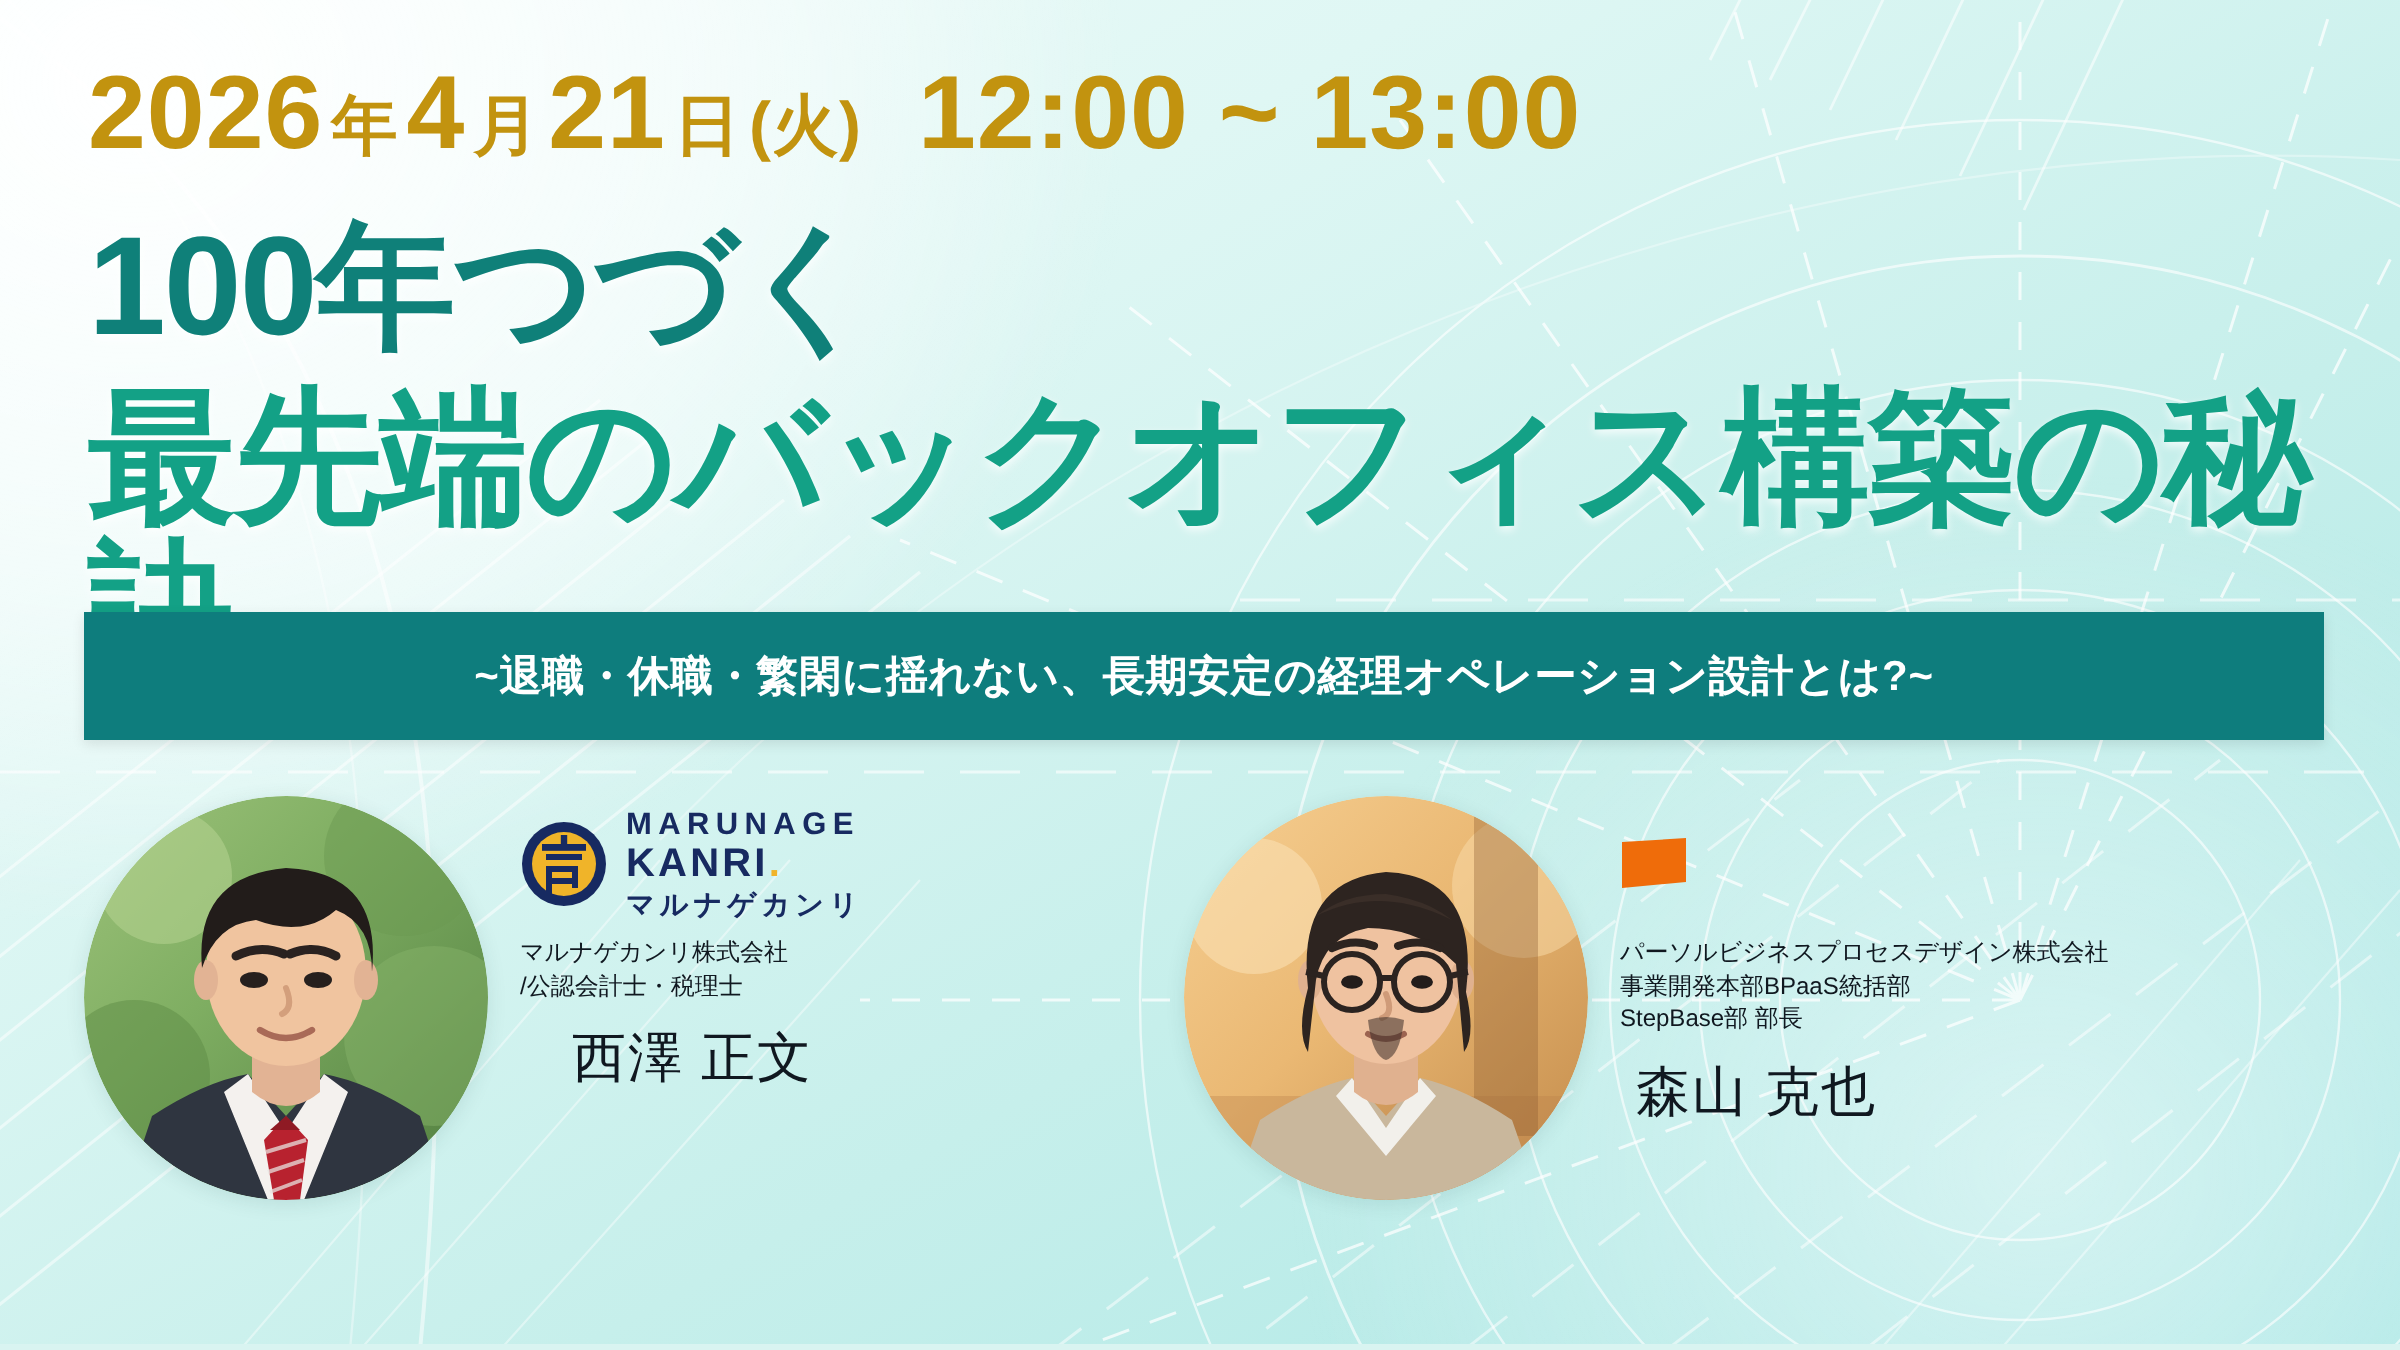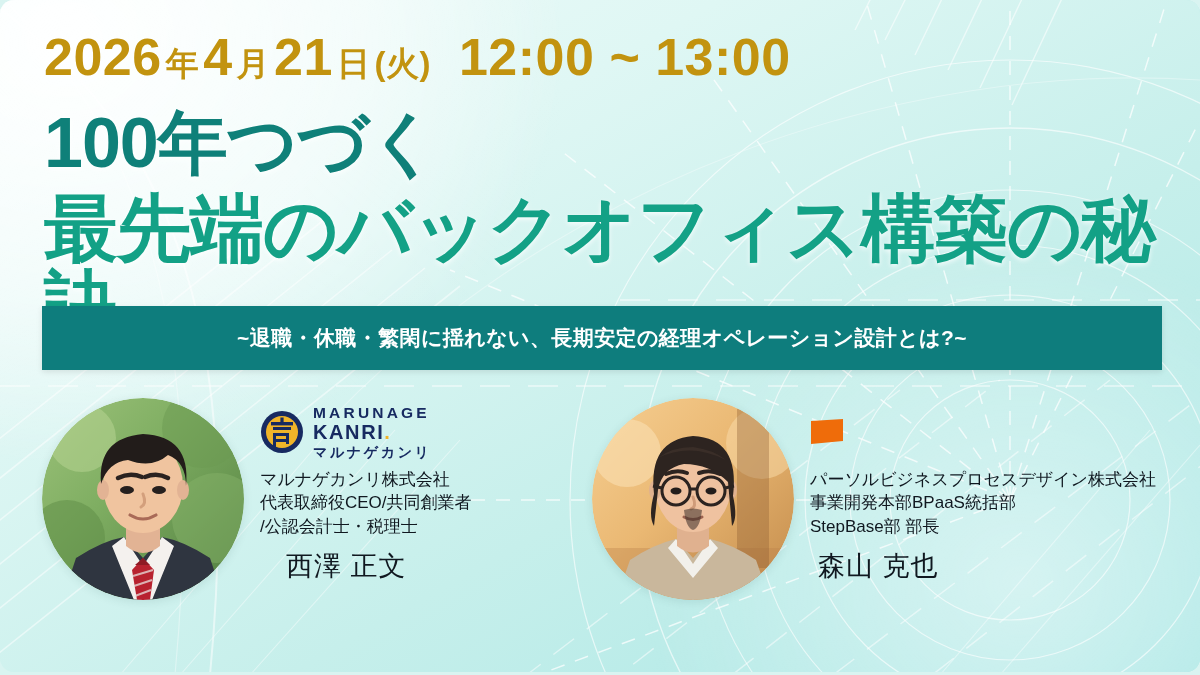--- a/index.html
+++ b/index.html
@@ -5,21 +5,20 @@
   html,body{margin:0;padding:0;}
   body{
     width:1200px;height:675px;overflow:hidden;
     font-family:"Liberation Sans","DejaVu Sans",sans-serif;
     background:#d9f4f1;
   }
   #poster{
     position:relative;width:1200px;height:672px;overflow:hidden;
     background:
       linear-gradient(135deg,#eefbf9 0%,#e2f7f4 18%,#cdf0ec 45%,#b8ece9 70%,#abe8e6 100%);
-    border-radius: 14px;
   }
 
   
   .bg-layer{position:absolute;inset:0;pointer-events:none;}
   .bg-svg{position:absolute;inset:0;width:1200px;height:675px;}
 
   
   .glow-tl{
     position:absolute;left:-260px;top:-300px;width:820px;height:760px;
     background:radial-gradient(ellipse at 40% 45%, rgba(255,255,255,.95) 0%, rgba(255,255,255,.55) 42%, rgba(255,255,255,0) 72%);
@@ -86,21 +85,21 @@
   .mk-text{margin-left:9px;line-height:1;}
   .mk-l1{font-size:15.5px;font-weight:700;color:#172a61;letter-spacing:3.2px;}
   .mk-l2{font-size:20px;font-weight:900;color:#172a61;letter-spacing:1.6px;margin-top:2px;}
   .mk-dot{color:#f0b429;}
   .mk-l3{font-size:14px;font-weight:800;color:#172a61;letter-spacing:2.6px;margin-top:3px;}
 
   .sb-mark{width:34px;height:26px;flex:0 0 auto;}
   .sb-text{margin-left:12px;font-size:38px;font-weight:600;color:#0b0b0b;letter-spacing:-.5px;line-height:1;}
 
   .org{margin-top:8px;}
-  .org-line{font-size:17px;color:#101820;line-height:1.38;white-space:nowrap;}
+  .org-line{font-size:12px;color:#101820;line-height:1.38;white-space:nowrap;}
   .person{font-size:27px;font-weight:400;color:#101820;margin-top:10px;margin-left:26px;letter-spacing:1px;}
   .person-right{margin-left:8px;}
 </style>
 </head>
 <body>
 
 <div id="poster">
 
   <div class="bg-layer">
     <svg class="bg-svg" viewBox="0 0 1200 675" xmlns="http://www.w3.org/2000/svg">
@@ -275,21 +274,20 @@
         </svg>
         <div class="mk-text">
           <div class="mk-l1">MARUNAGE</div>
           <div class="mk-l2"><span>KANRI</span><span class="mk-dot">.</span></div>
           <div class="mk-l3">マルナゲカンリ</div>
         </div>
       </div>
 
       <div class="org">
         <div class="org-line">マルナゲカンリ株式会社</div>
-        <div class="org-line">代表取締役CEO/共同創業者</div>
         <div class="org-line">/公認会計士・税理士</div>
       </div>
       <div class="person">西澤 正文</div>
     </div>
   </div>
 
   <div class="speaker speaker-right">
     <div class="avatar">
       <svg viewBox="0 0 202 202" xmlns="http://www.w3.org/2000/svg">
         <defs>

